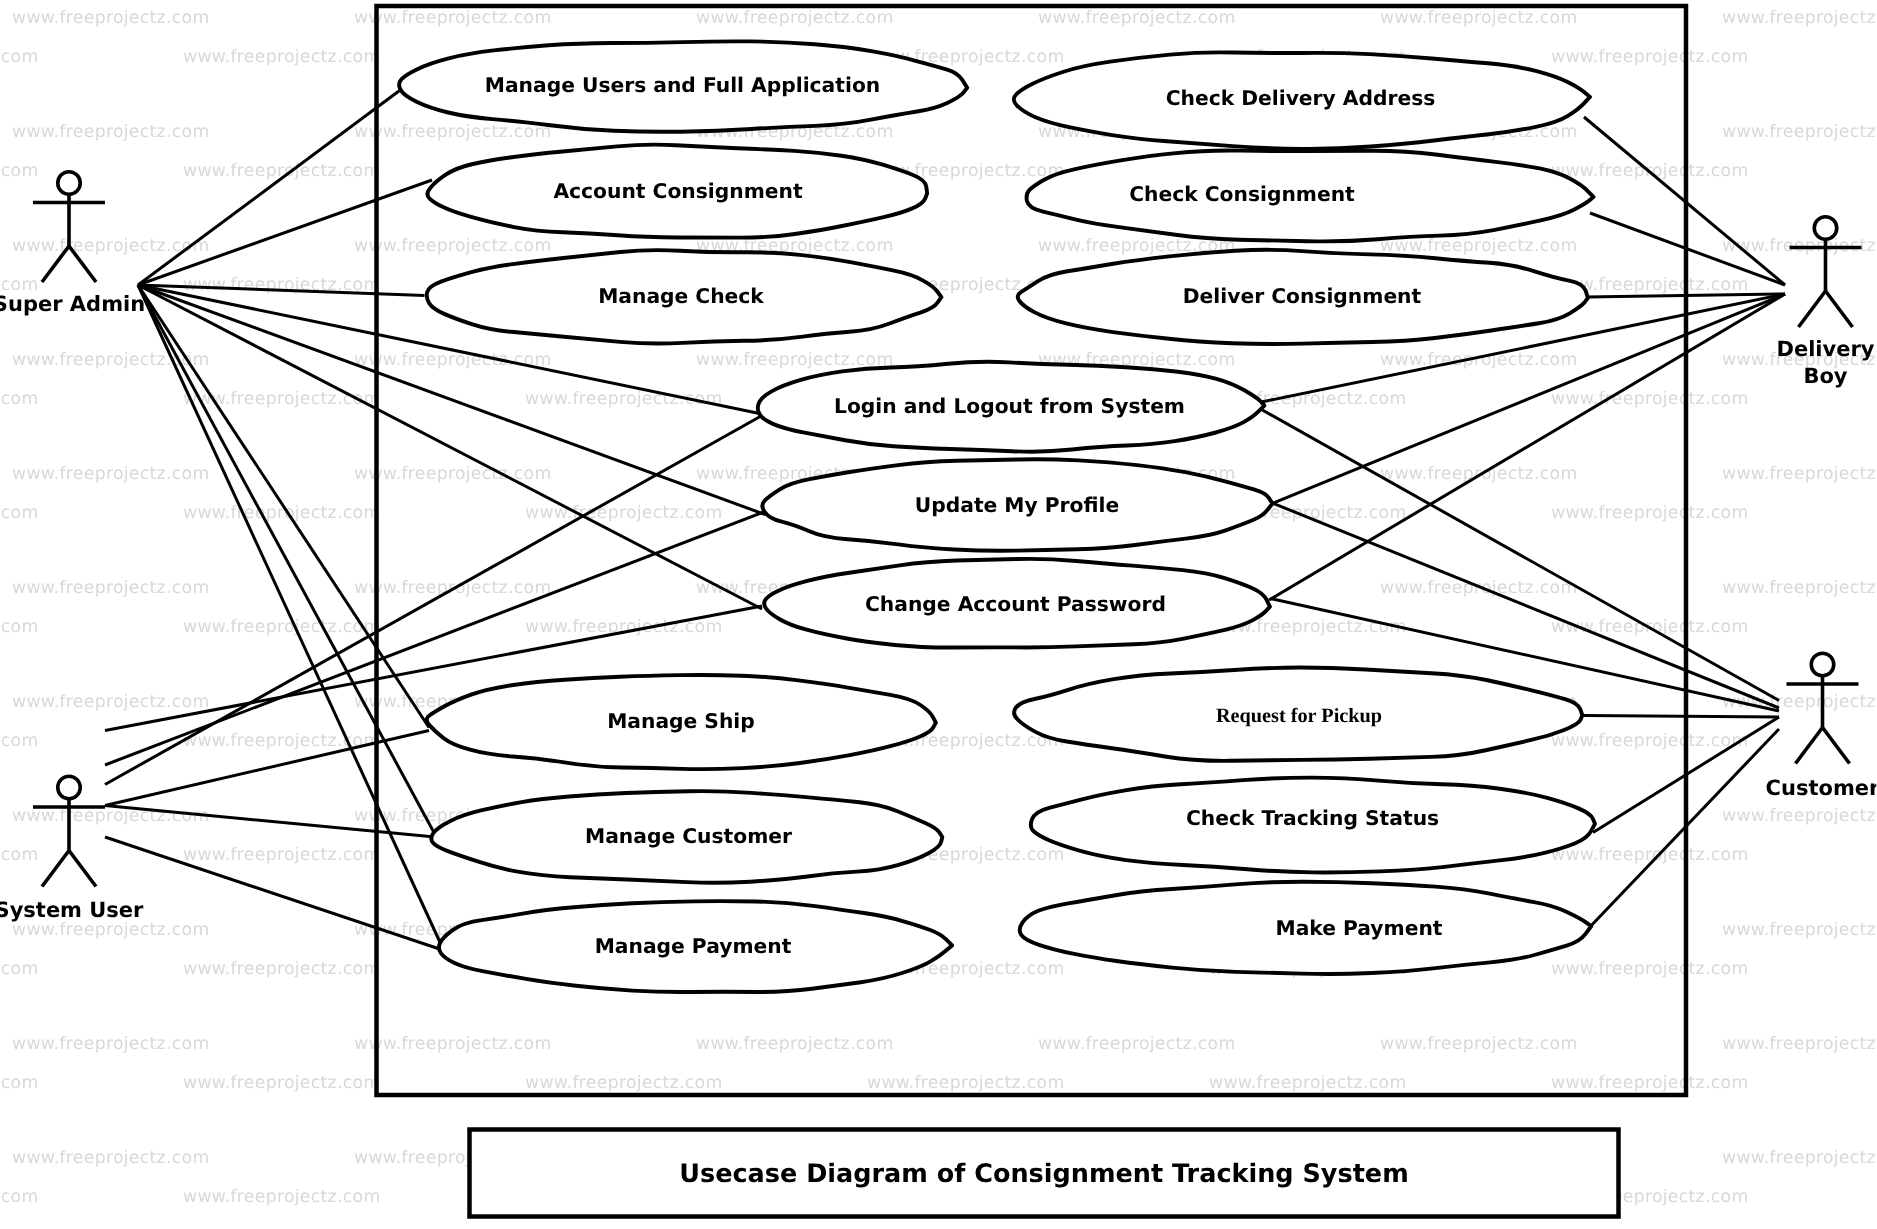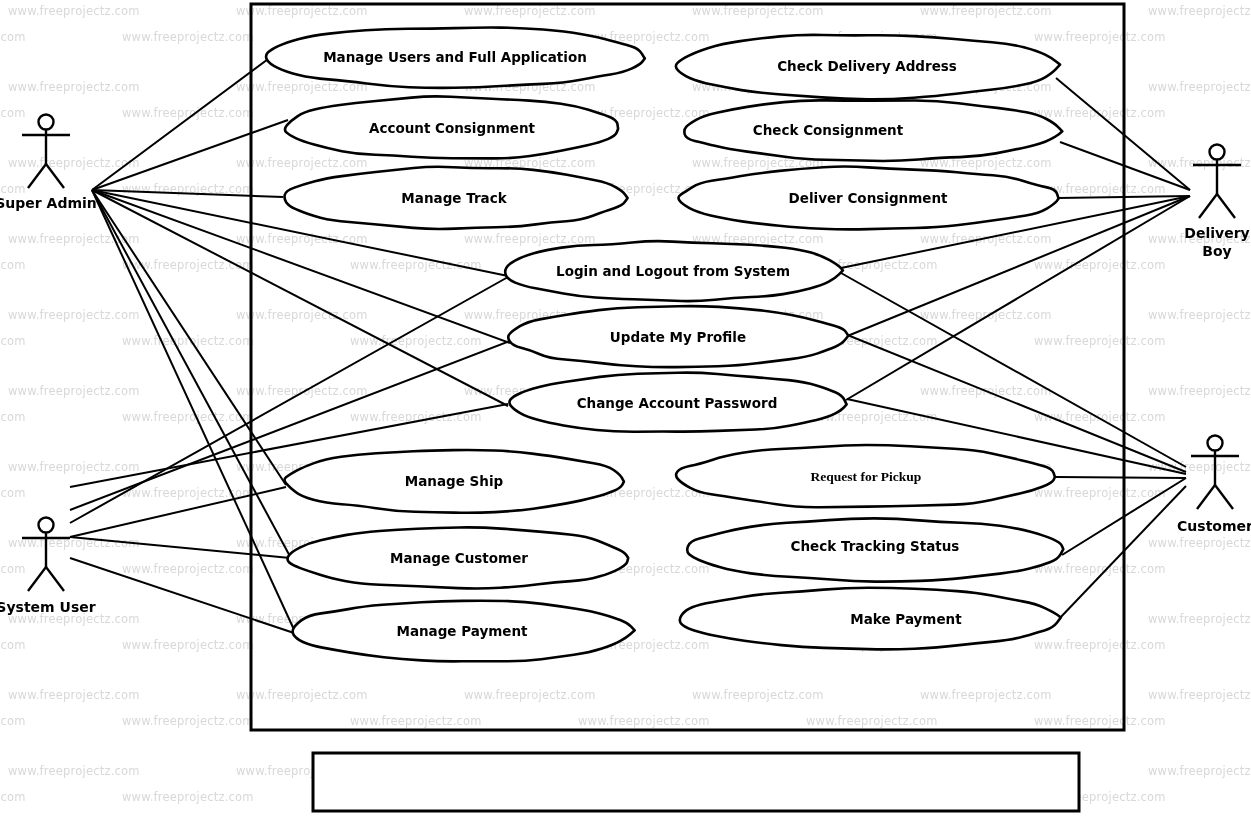--- a/index.html
+++ b/index.html
@@ -293,21 +293,21 @@
         </g>
       </g>
     <g id="g-titlebox">
         <rect x="313" y="753" width="766" height="58" fill="#ffffff" stroke="#000000" stroke-width="3"></rect>
       </g>
   </svg>
 
   <div id="uc-labels">
       <div class="uc-label" style="left: 455px; top: 57px;">Manage Users and Full Application</div>
       <div class="uc-label" style="left: 452px; top: 128px;">Account Consignment</div>
-      <div class="uc-label" style="left: 454px; top: 198px;">Manage Track</div>
+      <div class="uc-label" style="left: 454px; top: 198px;">Manage Check</div>
       <div class="uc-label" style="left: 673px; top: 271px;">Login and Logout from System</div>
       <div class="uc-label" style="left: 678px; top: 337px;">Update My Profile</div>
       <div class="uc-label" style="left: 677px; top: 403px;">Change Account Password</div>
       <div class="uc-label" style="left: 454px; top: 481px;">Manage Ship</div>
       <div class="uc-label" style="left: 459px; top: 558px;">Manage Customer</div>
       <div class="uc-label" style="left: 462px; top: 631px;">Manage Payment</div>
       <div class="uc-label" style="left: 867px; top: 66px;">Check Delivery Address</div>
       <div class="uc-label" style="left: 828px; top: 130px;">Check Consignment</div>
       <div class="uc-label" style="left: 868px; top: 198px;">Deliver Consignment</div>
       <div class="uc-label" style="left: 866px; top: 477px; font-family: Liberation Serif, serif;">Request for Pickup</div>
@@ -322,14 +322,15 @@
         <div>System User</div>
       </div>
       <div class="actor-label" style="left: 1217px; top: 225px;">
         <div>Delivery</div>
         <div>Boy</div>
       </div>
       <div class="actor-label" style="left: 1215px; top: 518px;">
         <div>Customer</div>
       </div>
     </div>
+  <div class="title-label" id="diagram-title" style="left: 696px; top: 783px;">Usecase Diagram of Consignment Tracking System</div>
 
 </div>
 
 </body></html>

